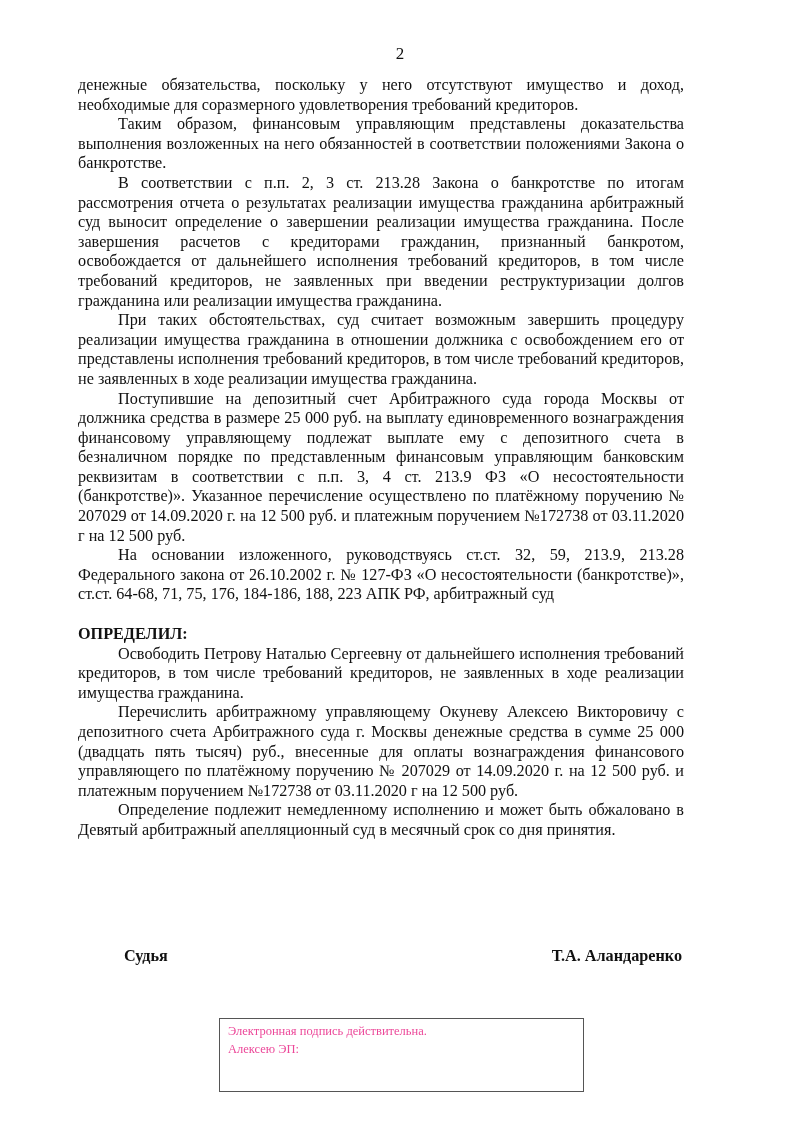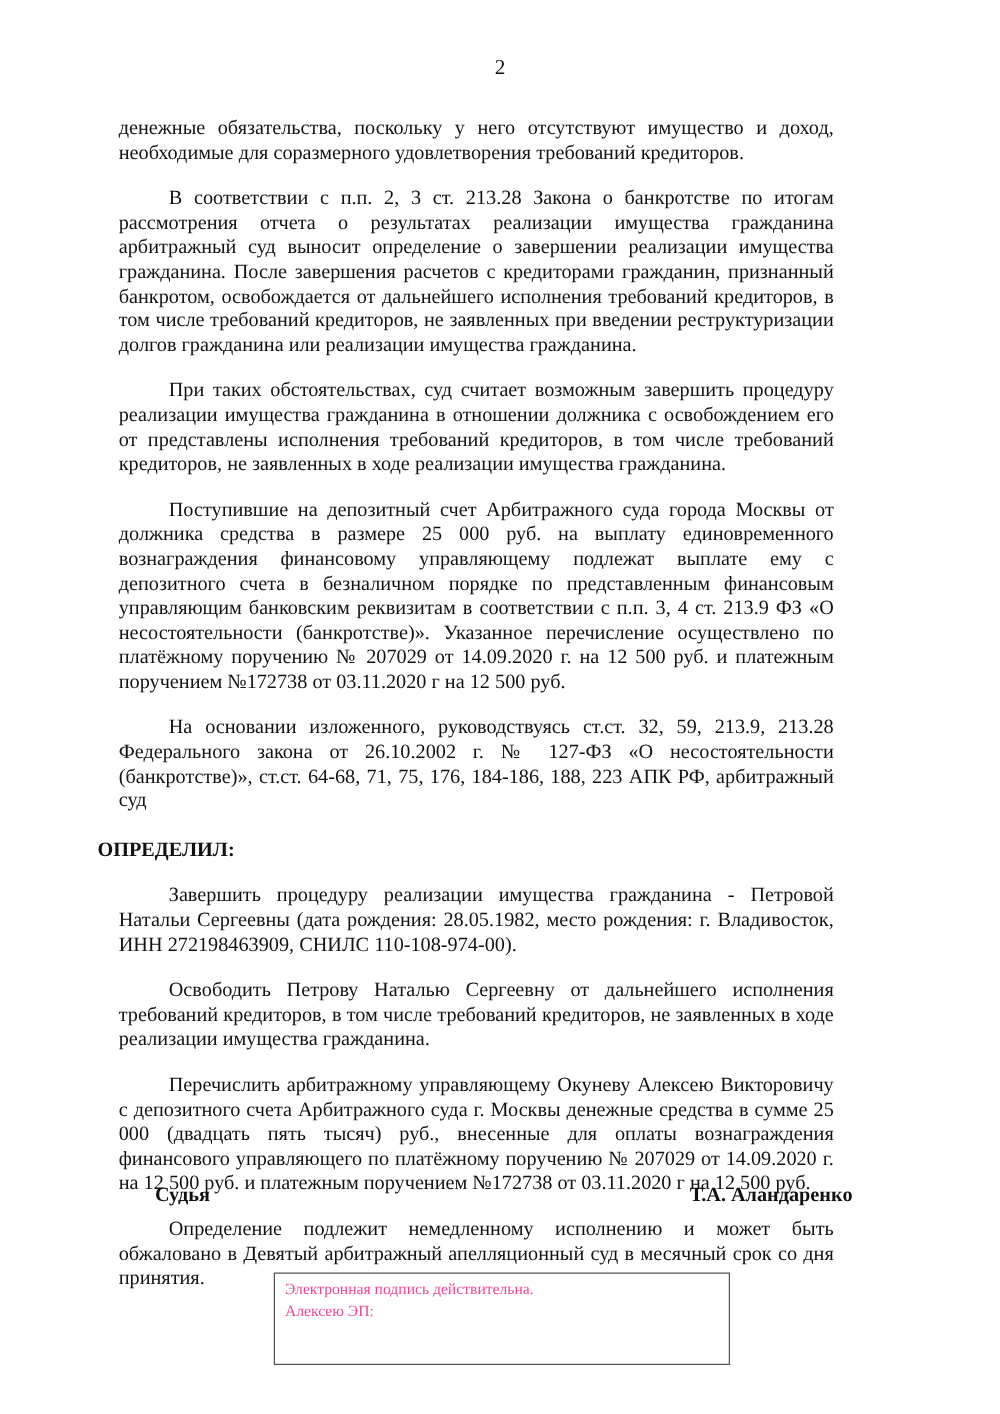--- a/index.html
+++ b/index.html
@@ -26,21 +26,21 @@
   }
   .body-text {
     position: absolute;
     top: 76px;
     left: 78px;
     width: 606px;
     font-size: 16.2px;
     line-height: 19.6px;
   }
   .para {
-    margin: 17px;
+    margin: 0;
     text-align: justify;
     text-indent: 40px;
     hyphens: none;
   }
   .para.first { text-indent: 0; }
   .heading {
     margin: 20px 0 0 0;
     font-weight: bold;
     font-size: 16.2px;
     line-height: 19.6px;
@@ -75,28 +75,28 @@
   .esig-details { font-size: 10.5px; line-height: 13.5px; padding-top: 2px; }
   .esig-details div { white-space: nowrap; }
 </style>
 </head>
 <body>
 
 <div class="page-number">2</div>
 
 <div class="body-text">
   <p class="para first">денежные обязательства, поскольку у него отсутствуют имущество и доход, необходимые для соразмерного удовлетворения требований кредиторов.</p>
+  <p class="para">Таким образом, финансовым управляющим представлены доказательства выполнения возложенных на него обязанностей в соответствии положениями Закона о банкротстве.</p>
   <p class="para">В соответствии с п.п. 2, 3 ст. 213.28 Закона о банкротстве по итогам рассмотрения отчета о результатах реализации имущества гражданина арбитражный суд выносит определение о завершении реализации имущества гражданина. После завершения расчетов с кредиторами гражданин, признанный банкротом, освобождается от дальнейшего исполнения требований кредиторов, в том числе требований кредиторов, не заявленных при введении реструктуризации долгов гражданина или реализации имущества гражданина.</p>
   <p class="para">При таких обстоятельствах, суд считает возможным завершить процедуру реализации имущества гражданина в отношении должника с освобождением его от представлены исполнения требований кредиторов, в том числе требований кредиторов, не заявленных в ходе реализации имущества гражданина.</p>
   <p class="para">Поступившие на депозитный счет Арбитражного суда города Москвы от должника средства в размере 25 000 руб. на выплату единовременного вознаграждения финансовому управляющему подлежат выплате ему с депозитного счета в безналичном порядке по представленным финансовым управляющим банковским реквизитам в соответствии с п.п. 3, 4 ст. 213.9 ФЗ «О несостоятельности (банкротстве)». Указанное перечисление осуществлено по платёжному поручению № 207029 от 14.09.2020 г. на 12 500 руб. и платежным поручением №172738 от 03.11.2020 г на 12 500 руб.</p>
   <p class="para">На основании изложенного, руководствуясь ст.ст. 32, 59, 213.9, 213.28 Федерального закона от 26.10.2002 г. № 127-ФЗ «О несостоятельности (банкротстве)», ст.ст. 64-68, 71, 75, 176, 184-186, 188, 223 АПК РФ, арбитражный суд</p>
 
   <h2 class="heading">ОПРЕДЕЛИЛ:</h2>
 
-  <p class="para">Завершить процедуру реализации имущества гражданина - Петровой Натальи Сергеевны (дата рождения: 28.05.1982, место рождения: г. Владивосток, ИНН 272198463909, СНИЛС 110-108-974-00).</p>
   <p class="para">Освободить Петрову Наталью Сергеевну от дальнейшего исполнения требований кредиторов, в том числе требований кредиторов, не заявленных в ходе реализации имущества гражданина.</p>
   <p class="para">Перечислить арбитражному управляющему Окуневу Алексею Викторовичу с депозитного счета Арбитражного суда г. Москвы денежные средства в сумме 25 000 (двадцать пять тысяч) руб., внесенные для оплаты вознаграждения финансового управляющего по платёжному поручению № 207029 от 14.09.2020 г. на 12 500 руб. и платежным поручением №172738 от 03.11.2020 г на 12 500 руб.</p>
   <p class="para">Определение подлежит немедленному исполнению и может быть обжаловано в Девятый арбитражный апелляционный суд в месячный срок со дня принятия.</p>
 </div>
 
 <div class="sign-row">
   <span>Судья</span>
   <span>Т.А. Аландаренко</span>
 </div>
 

